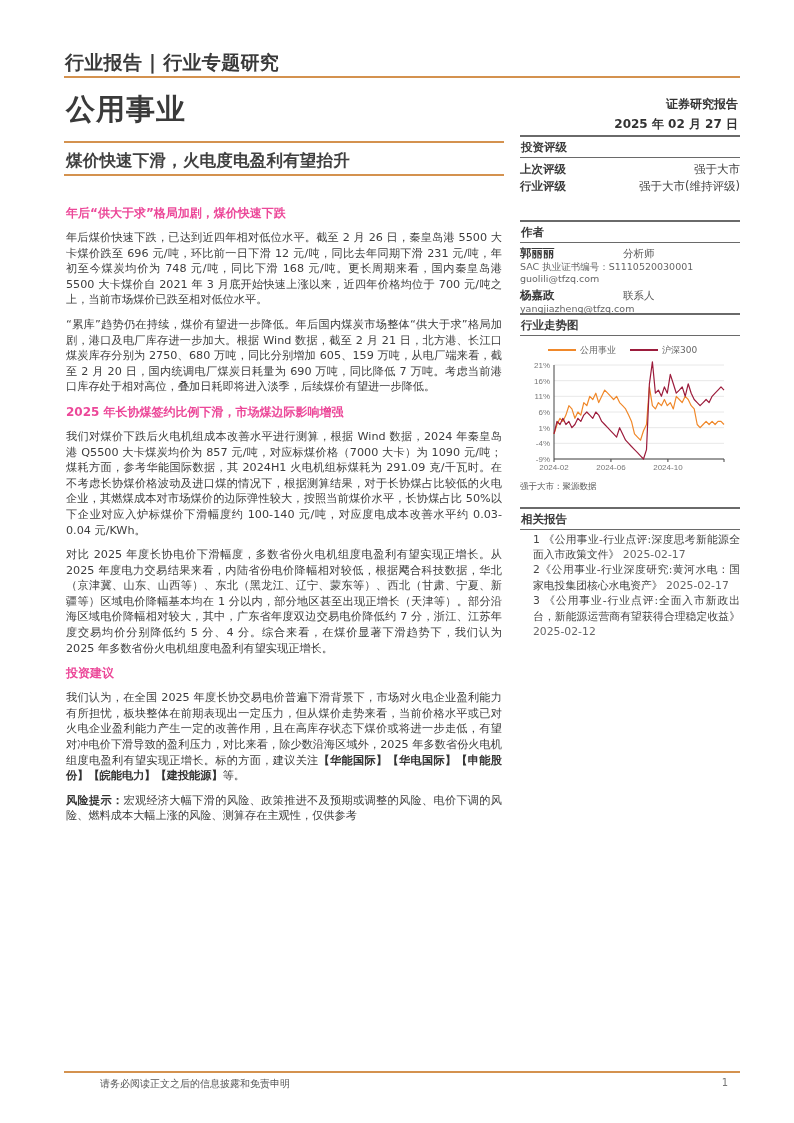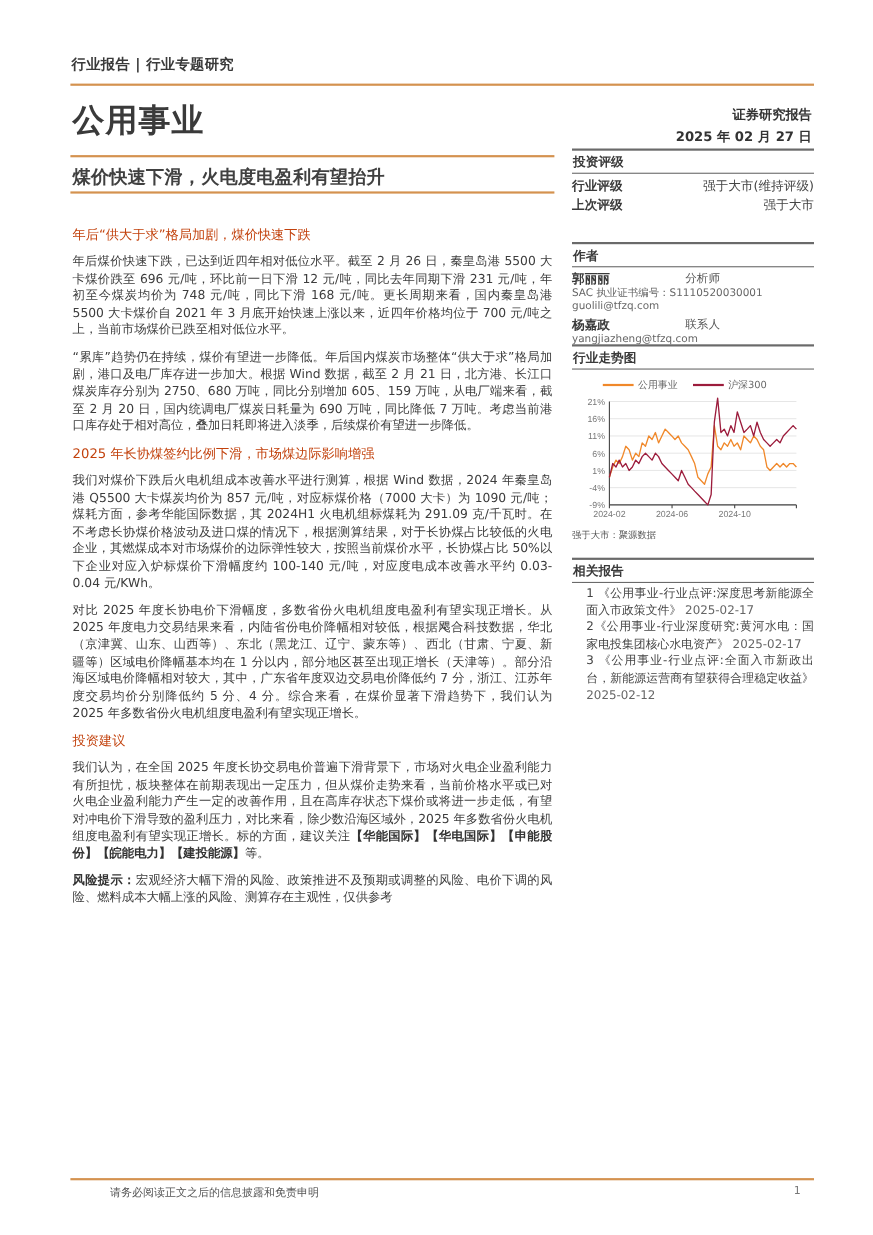--- a/index.html
+++ b/index.html
@@ -1,33 +1,33 @@
 <!DOCTYPE html>
 <html><head>
 <meta charset="utf-8">
 <style>
   * { box-sizing: border-box; margin: 0; padding: 0; }
   body { width: 794px; height: 1123px; background: #ffffff; font-family: "DejaVu Sans", "Liberation Sans", sans-serif; color: #333333; position: relative; overflow: hidden; }
   .page { position: absolute; left: 0; top: 0; width: 794px; height: 1123px; }
 
-  .top-cat { position: absolute; left: 65px; top: 50px; font-size: 13px; font-weight: bold; color: #3a3a3a; letter-spacing: 0.3px; }
+  .top-cat { position: absolute; left: 65px; top: 50px; font-size: 19px; font-weight: bold; color: #3a3a3a; letter-spacing: 0.3px; }
   .top-rule { position: absolute; left: 64px; top: 76px; width: 676px; height: 2px; background: #d4924f; }
 
   .industry-title { position: absolute; left: 66px; top: 90px; font-size: 29px; font-weight: bold; color: #3a3a3a; letter-spacing: 1px; }
 
   .report-type { position: absolute; right: 56px; top: 96px; font-size: 12px; font-weight: bold; color: #333; text-align: right; }
   .report-date { position: absolute; right: 56px; top: 116px; font-size: 12px; font-weight: bold; color: #333; }
 
   .title-rule-top { position: absolute; left: 64px; top: 141px; width: 440px; height: 2px; background: #d4924f; }
   .headline { position: absolute; left: 66px; top: 150px; font-size: 16.5px; font-weight: bold; color: #404040; letter-spacing: 0.2px; }
   .title-rule-bot { position: absolute; left: 64px; top: 174px; width: 440px; height: 2px; background: #d4924f; }
 
   
   .main { position: absolute; left: 66px; top: 205px; width: 436px; }
-  .sec-h { font-size: 12px; font-weight: normal; color: #c2410c; margin-bottom: 9px; line-height: 16px; }
+  .sec-h { font-size: 12px; font-weight: bold; color: #ec4899; margin-bottom: 9px; line-height: 16px; }
   .para { font-size: 11.2px; line-height: 15.6px; color: #3d3d3d; text-align: justify; margin-bottom: 9px; }
   .para b { color: #333; }
 
   
   .side { position: absolute; left: 520px; width: 220px; }
   .side-rule { height: 1.5px; background: #6a6a6a; }
   .side-h { font-size: 11.5px; font-weight: bold; color: #3a3a3a; padding: 3px 0 2px 1px; }
   .rating-row { display: flex; justify-content: space-between; font-size: 11.5px; line-height: 17px; color: #444; }
   .rating-row .lbl { font-weight: bold; color: #3a3a3a; }
   .author-row { display: flex; font-size: 11px; line-height: 15px; margin-top: 3px; }
@@ -78,26 +78,26 @@
 
     <p class="para"><b>风险提示：</b><span>宏观经济大幅下滑的风险、政策推进不及预期或调整的风险、电价下调的风险、燃料成本大幅上涨的风险、测算存在主观性，仅供参考</span></p>
   </div>
 
   <div class="side" style="top:135px;">
     <div class="side-rule"></div>
     <div class="side-h">投资评级</div>
     <div class="side-rule"></div>
     <div style="padding-top:3px;">
       <div class="rating-row">
+        <span class="lbl">上次评级</span>
+        <span>强于大市</span>
+      </div>
+      <div class="rating-row">
         <span class="lbl">行业评级</span>
         <span>强于大市(维持评级)</span>
-      </div>
-      <div class="rating-row">
-        <span class="lbl">上次评级</span>
-        <span>强于大市</span>
       </div>
     </div>
   </div>
 
   <div class="side" style="top:220px;">
     <div class="side-rule"></div>
     <div class="side-h">作者</div>
     <div class="side-rule"></div>
     <div class="author-row">
       <span class="nm">郭丽丽</span>

